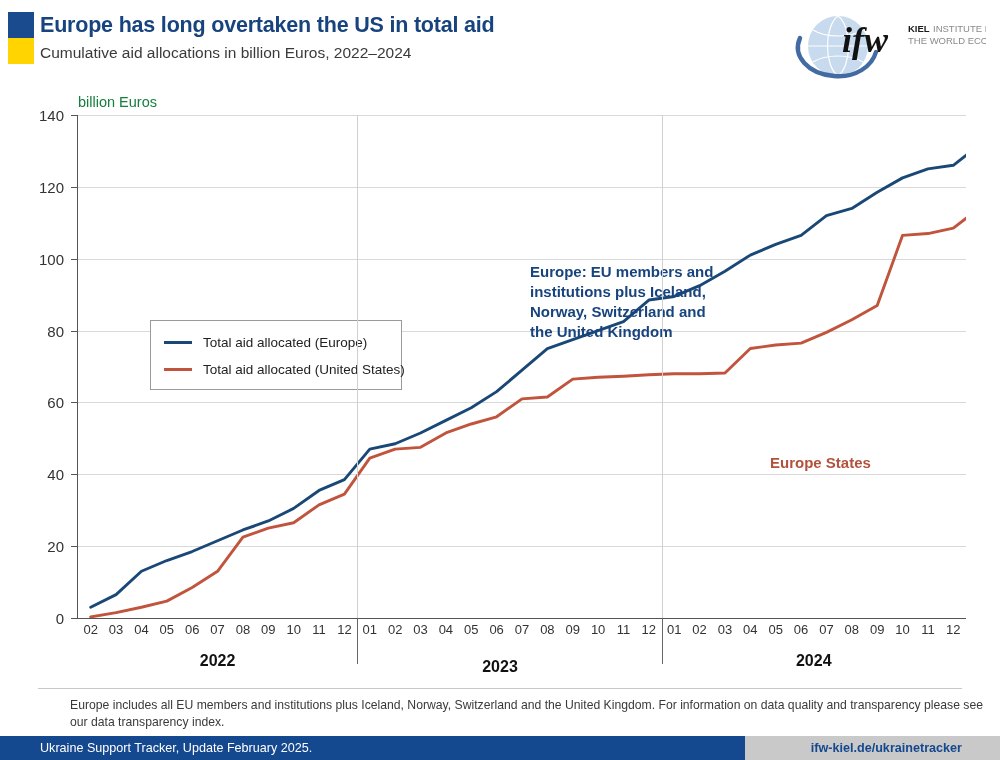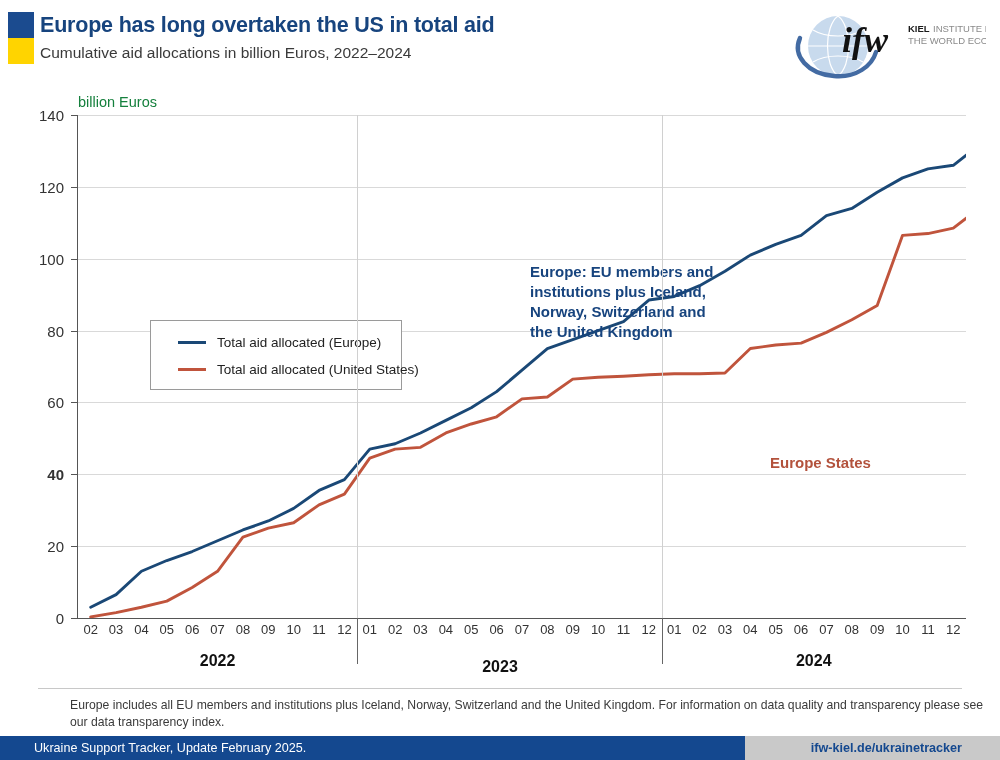--- a/index.html
+++ b/index.html
@@ -102,21 +102,21 @@
 
   
   #legend {
     position: absolute;
     left: 150px; top: 228px;
     width: 252px; height: 70px;
     background: #ffffff;
     border: 1px solid #9a9a9a;
   }
   .legend-row {
-    position: absolute; left: 27px;
+    position: absolute; left: 13px;
     display: flex; align-items: center; gap: 11px;
     white-space: nowrap;
   }
   .legend-row.r1 { top: 14px; }
   .legend-row.r2 { top: 41px; }
   .legend-swatch { width: 28px; height: 3px; display: block; }
   .legend-text { font-size: 13.5px; color: #222; }
 
   
   #anno-europe {
@@ -143,21 +143,21 @@
   #footer-bar {
     position: absolute; left: 0; top: 736px;
     width: 1000px; height: 24px;
     background: #c9c9c9;
   }
   #footer-blue {
     position: absolute; left: 0; top: 0;
     width: 745px; height: 24px; background: #14488f;
   }
   #footer-left-text {
-    position: absolute; left: 34px; top: 5px;
+    position: absolute; left: 40px; top: 5px;
     font-size: 12.6px; color: #ffffff; white-space: nowrap;
   }
   #footer-right-text {
     position: absolute; right: 38px; top: 5px;
     font-size: 12.6px; font-weight: bold; color: #14488f; white-space: nowrap;
   }
 </style>
 </head>
 <body>
 
@@ -210,21 +210,21 @@
         </svg>
     </div>
 
     <div id="yaxis-line"></div>
     <div id="ytick-holder">
         <div class="ytick" style="top: 503px;"></div>
         <div class="ylabel" style="top: 503px; right: 14px;">0</div>
         <div class="ytick" style="top: 431.143px;"></div>
         <div class="ylabel" style="top: 431.143px; right: 14px;">20</div>
         <div class="ytick" style="top: 359.286px;"></div>
-        <div class="ylabel" style="top: 359.286px; right: 14px; font-weight: bold;">40</div>
+        <div class="ylabel" style="top: 359.286px; right: 14px;">40</div>
         <div class="ytick" style="top: 287.429px;"></div>
         <div class="ylabel" style="top: 287.429px; right: 14px;">60</div>
         <div class="ytick" style="top: 215.571px;"></div>
         <div class="ylabel" style="top: 215.571px; right: 14px;">80</div>
         <div class="ytick" style="top: 143.714px;"></div>
         <div class="ylabel" style="top: 143.714px; right: 14px;">100</div>
         <div class="ytick" style="top: 71.8571px;"></div>
         <div class="ylabel" style="top: 71.8571px; right: 14px;">120</div>
         <div class="ytick" style="top: 0px;"></div>
         <div class="ylabel" style="top: 0px; right: 14px;">140</div>

